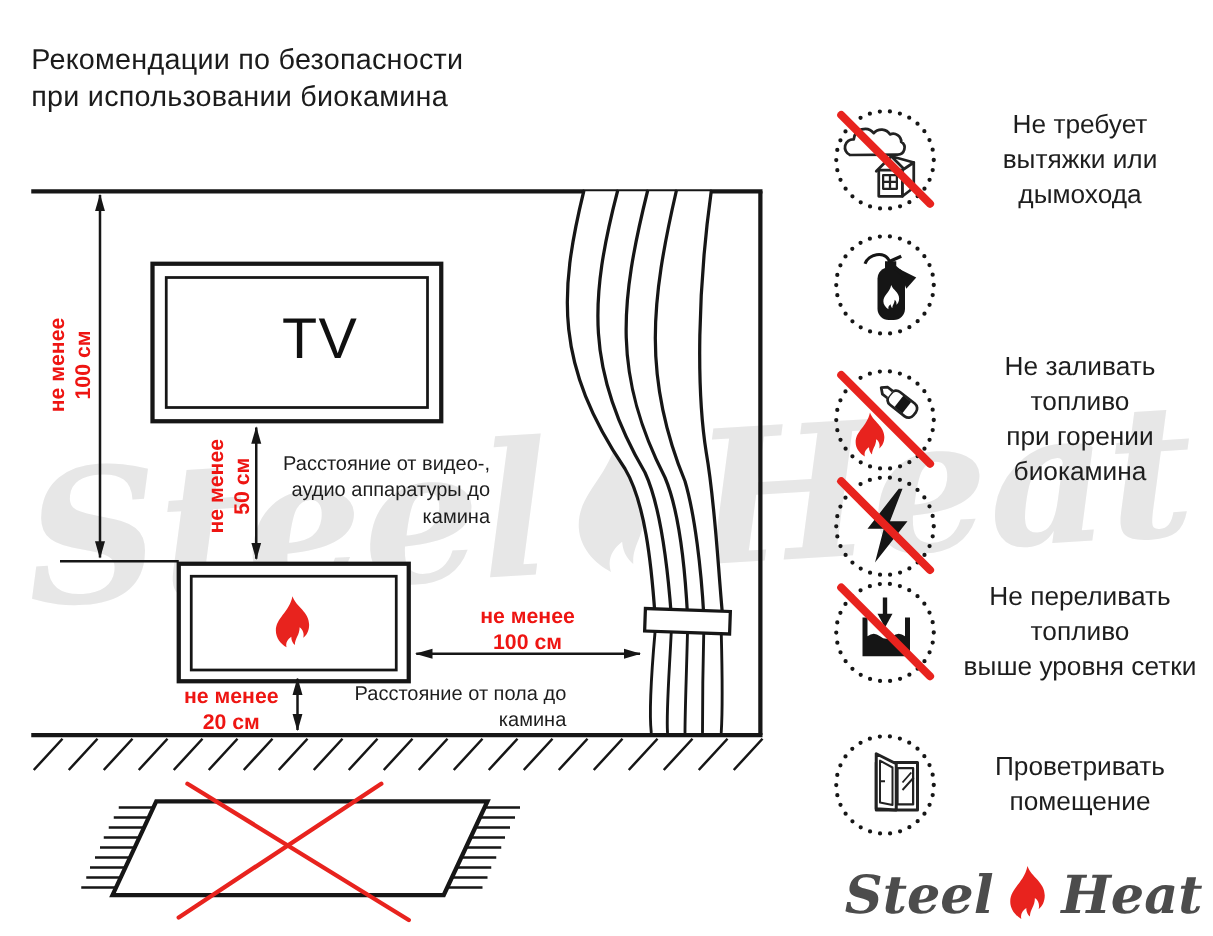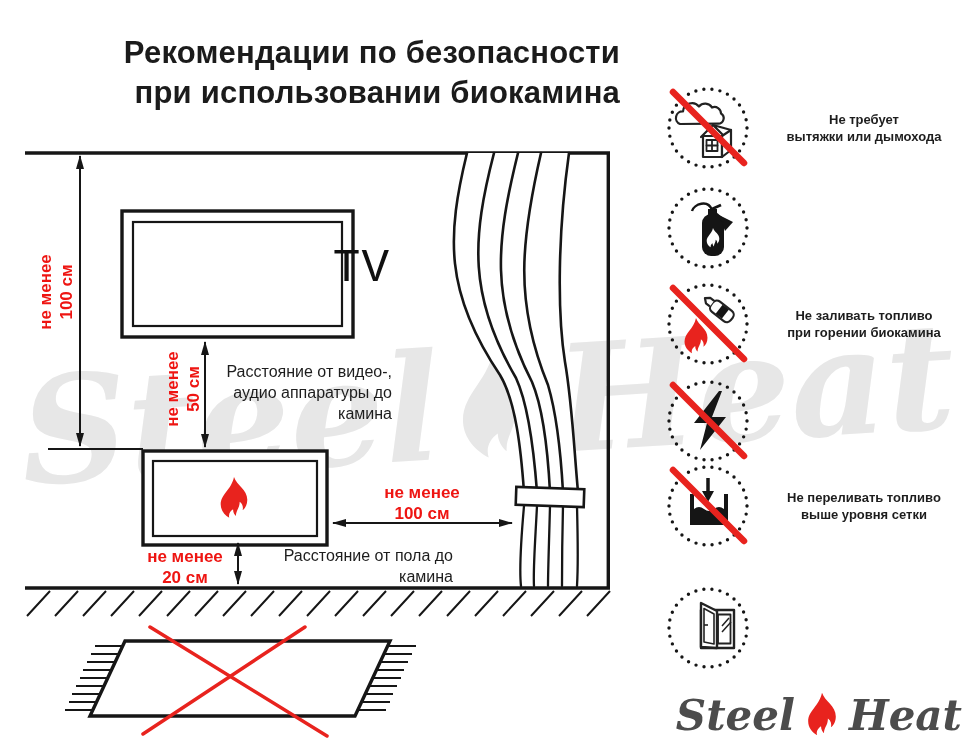--- a/index.html
+++ b/index.html
@@ -1,34 +1,34 @@
 <!DOCTYPE html>
 <html><head>
 <meta charset="utf-8">
 <style>
   html,body{margin:0;padding:0}
   body{width:970px;height:749px;background:#fff;overflow:hidden;position:relative;
        font-family:"Liberation Sans",sans-serif;color:#161616}
   .abs{position:absolute}
   .pre{white-space:pre-line}
-  .title{left:25px;top:33px;width:595px;text-align:right;font-size:31px;font-weight:700;
+  .title{left:25px;top:33px;width:595px;text-align:left;font-size:23px;font-weight:400;
          line-height:1.3;color:#1b1b1b;letter-spacing:.2px;z-index:3}
   .dimred{color:#ee1512;font-weight:700;font-size:17px;line-height:1.25;text-align:center;z-index:3}
   .cap{color:#1d1d1d;font-weight:400;font-size:16px;line-height:1.3;text-align:right;z-index:3}
-  .tvtext{left:122px;top:243px;width:268px;text-align:right;z-index:3;
-          font-family:Liberation Mono, monospace;font-size:46px;color:#101010;letter-spacing:1px}
+  .tvtext{left:122px;top:243px;width:268px;text-align:center;z-index:3;
+          font-family:Liberation Sans, sans-serif;font-size:46px;color:#101010;letter-spacing:1px}
   .rot{transform:rotate(-90deg);transform-origin:center}
   svg.room{position:absolute;left:0;top:0;z-index:1}
   .watermark{position:absolute;left:20px;top:296px;width:935px;height:215px;display:flex;
              align-items:center;justify-content:center;gap:14px;transform:rotate(-3.5deg);
              color:#e7e7e7;font-family:"DejaVu Serif",serif;font-style:italic;font-weight:700;
              font-size:148px;z-index:0;user-select:none}
   .rule{position:absolute;left:664px;width:302px;display:flex;align-items:center;gap:10px;z-index:3}
   .rule svg{width:88px;height:88px;flex:none}
-  .rule .rcap{flex:1;text-align:center;font-weight:700;font-size:13px;line-height:1.33;color:#1d1d1d}
+  .rule .rcap{flex:1;text-align:center;font-weight:400;font-size:21px;line-height:1.33;color:#1d1d1d}
   .dots{fill:none;stroke:#161616;stroke-width:3.4;stroke-linecap:round;stroke-dasharray:0 8.15}
   .slash{stroke:#e8231e;stroke-width:6.5;stroke-linecap:round}
   .logo{position:absolute;right:8px;bottom:6px;display:flex;align-items:center;gap:4px;
         font-family:"DejaVu Serif",serif;font-style:italic;font-weight:700;font-size:42px;
         color:#4c4c4c;z-index:5}
 </style>
 </head>
 <body>
 
 <div class="watermark">
@@ -201,20 +201,22 @@
     <circle class="dots" cx="44" cy="44" r="39"></circle>
     <g fill="#fff" stroke="#222" stroke-width="2.4" stroke-linejoin="round">
       <rect x="37" y="26" width="33" height="38"></rect>
       <rect x="54" y="30.5" width="12.5" height="29" stroke-width="1.8"></rect>
       <path d="M58 42l7-8M58 48l9-10" stroke-width="1.5" fill="none"></path>
       <path d="M53 27L37 19L37 63L53 64Z"></path>
       <path d="M50 30L40 24.5L40 58L50 60Z" stroke-width="1.6" fill="none"></path>
       <path d="M40 41h4" stroke-width="1.6" fill="none"></path>
     </g>
   </svg>
+  <div class="rcap pre">Проветривать
+помещение</div>
 </div>
 
 <div class="logo">
   <span>Steel</span>
   <svg width="46" height="56" viewBox="0 0 56 60">
     <use href="#flame-shape" transform="translate(28 3) scale(1.2)" fill="#e8231e"></use>
   </svg>
   <span>Heat</span>
 </div>
 

